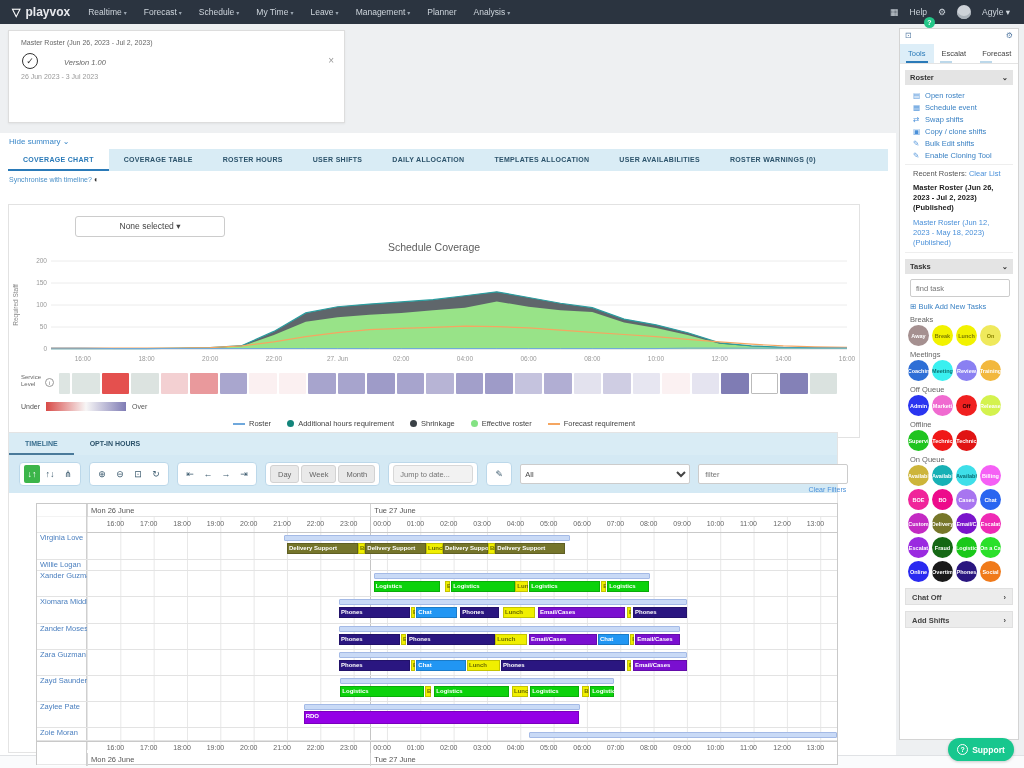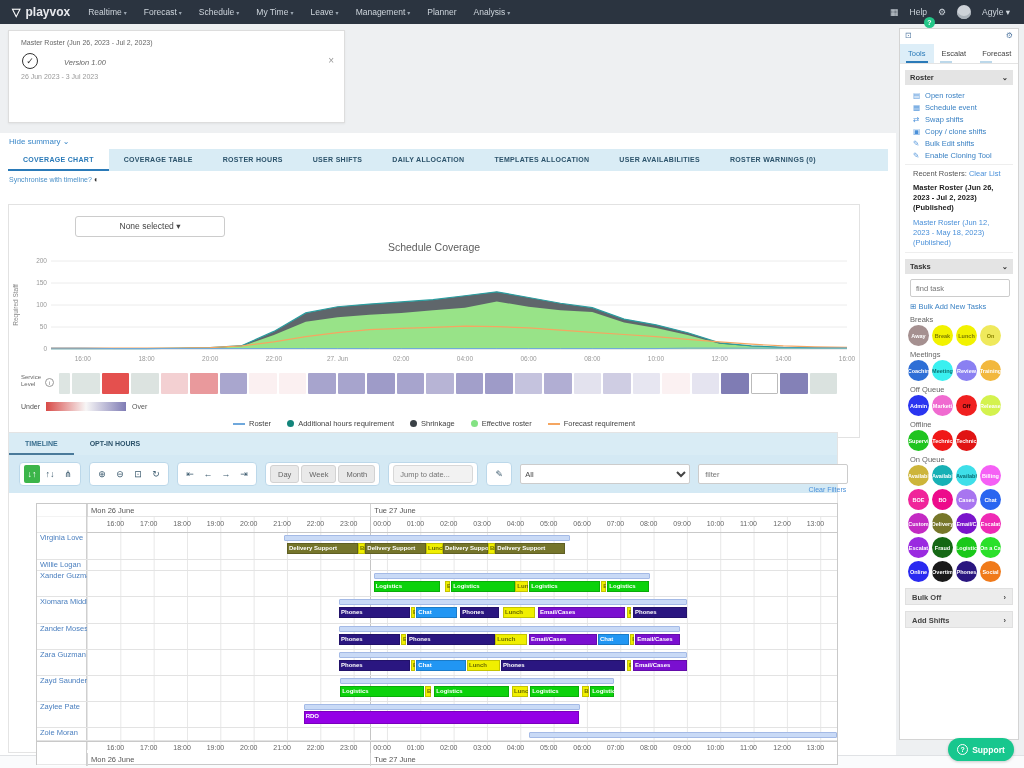--- a/index.html
+++ b/index.html
@@ -568,21 +568,21 @@
           <div class="task-circle" style="background: rgb(26, 200, 26);">Logistic</div>
           <div class="task-circle" style="background: rgb(42, 224, 42);">On a Ca</div>
           <div class="task-circle" style="background: rgb(42, 42, 240);">Online</div>
           <div class="task-circle" style="background: rgb(26, 26, 26);">Overtim</div>
           <div class="task-circle" style="background: rgb(42, 22, 128);">Phones</div>
           <div class="task-circle" style="background: rgb(240, 122, 26);">Social</div>
         </div>
       </div>
     <div id="sb-collapsed">
         <div class="sb-collapsed">
-          <span>Bulk Off</span>
+          <span>Chat Off</span>
           <span>›</span>
         </div>
         <div class="sb-collapsed">
           <span>Add Shifts</span>
           <span>›</span>
         </div>
       </div>
   </aside>
 
   <div class="support-btn">

